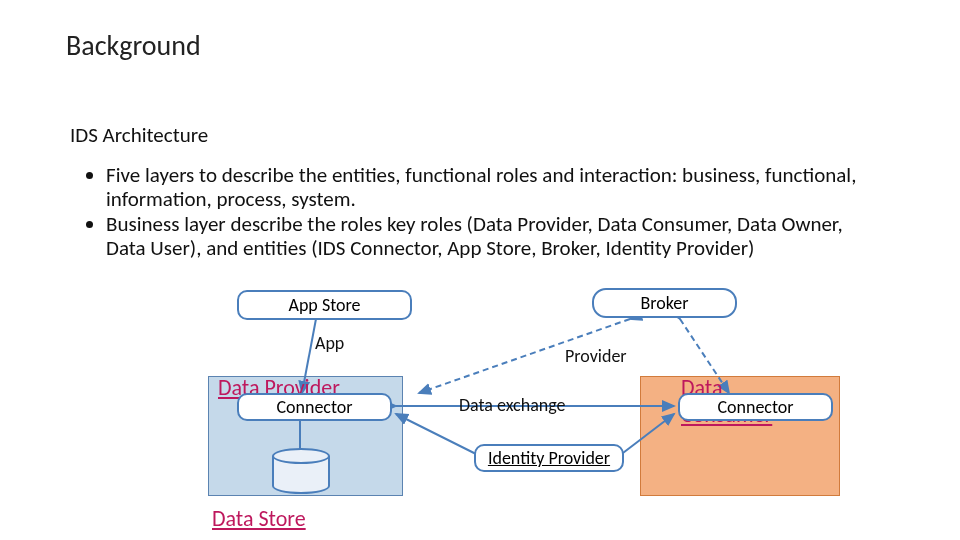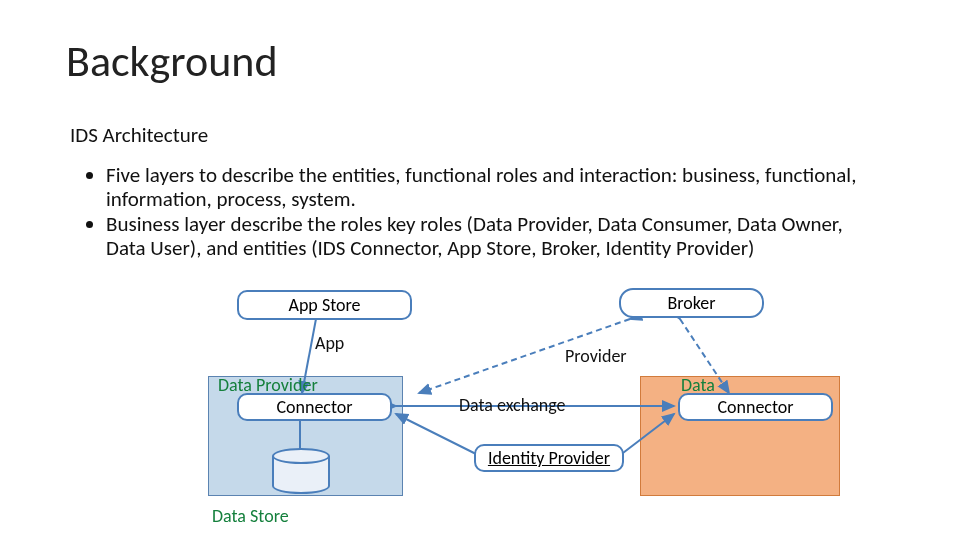--- a/index.html
+++ b/index.html
@@ -12,22 +12,22 @@
     color: #000;
   }
   .slide {
     position: relative;
     width: 960px;
     height: 540px;
   }
   .title {
     position: absolute;
     left: 66px;
-    top: 34px;
-    font-size: 44px;
+    top: 28px;
+    font-size: 28px;
     font-weight: 400;
     color: #222;
   }
   .subtitle {
     position: absolute;
     left: 70px;
     top: 122px;
     font-size: 21px;
     color: #111;
   }
@@ -71,23 +71,24 @@
     left: 640px;
     top: 376px;
     width: 200px;
     height: 120px;
     background: #f4b183;
     border-color: #d17b3c;
     z-index: 1;
   }
   .panel-title {
     position: absolute;
-    font-size: 18px;
-    color: #15803d;
-    z-index: 3;
+    font-size: 22px;
+    color: #be185d;
+    z-index: 3;
+    text-decoration: underline;
   }
 
   .round-box {
     position: absolute;
     background: #fff;
     border: 2px solid #4a7ebb;
     border-radius: 10px;
     font-size: 18px;
     display: flex;
     align-items: center;
@@ -178,21 +179,21 @@
 
       <line x1="480" y1="456" x2="396" y2="414" stroke="#4a7ebb" stroke-width="2" marker-end="url(#arrow)" marker-start="url(#arrow)"></line>
 
       <line x1="619" y1="456" x2="674" y2="414" stroke="#4a7ebb" stroke-width="2" marker-end="url(#arrow)" marker-start="url(#arrow)"></line>
 
       <line x1="300" y1="420" x2="300" y2="450" stroke="#4a7ebb" stroke-width="2"></line>
     </svg>
 
     <div class="round-box" style="left:237px; top:290px; width:175px; height:30px;">App Store</div>
 
-    <div class="round-box" style="left:619px; top:288px; width:145px; height:30px;border-radius:14px;">Broker</div>
+    <div class="round-box" style="left:592px; top:288px; width:145px; height:30px;border-radius:14px;">Broker</div>
 
     <div class="label" style="left:315px; top:332px;">App</div>
 
     <div class="label" style="left:565px; top:345px;">Provider</div>
 
     <div class="panel panel-provider"></div>
     <div class="panel-title" style="left:218px; top:374px;">Data Provider</div>
 
     <div class="panel panel-consumer"></div>
     <div class="panel-title" style="left:681px; top:374px;">Data Consumer</div>

